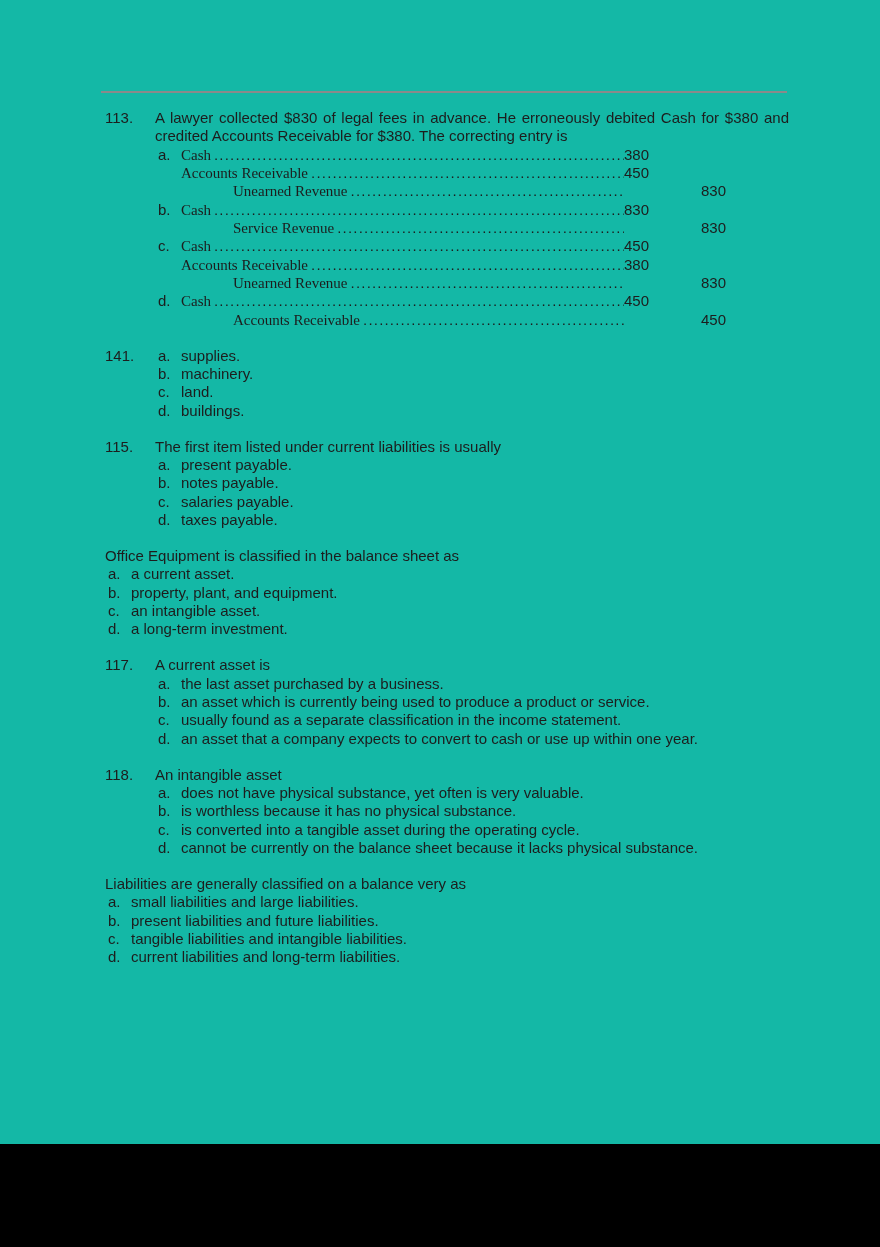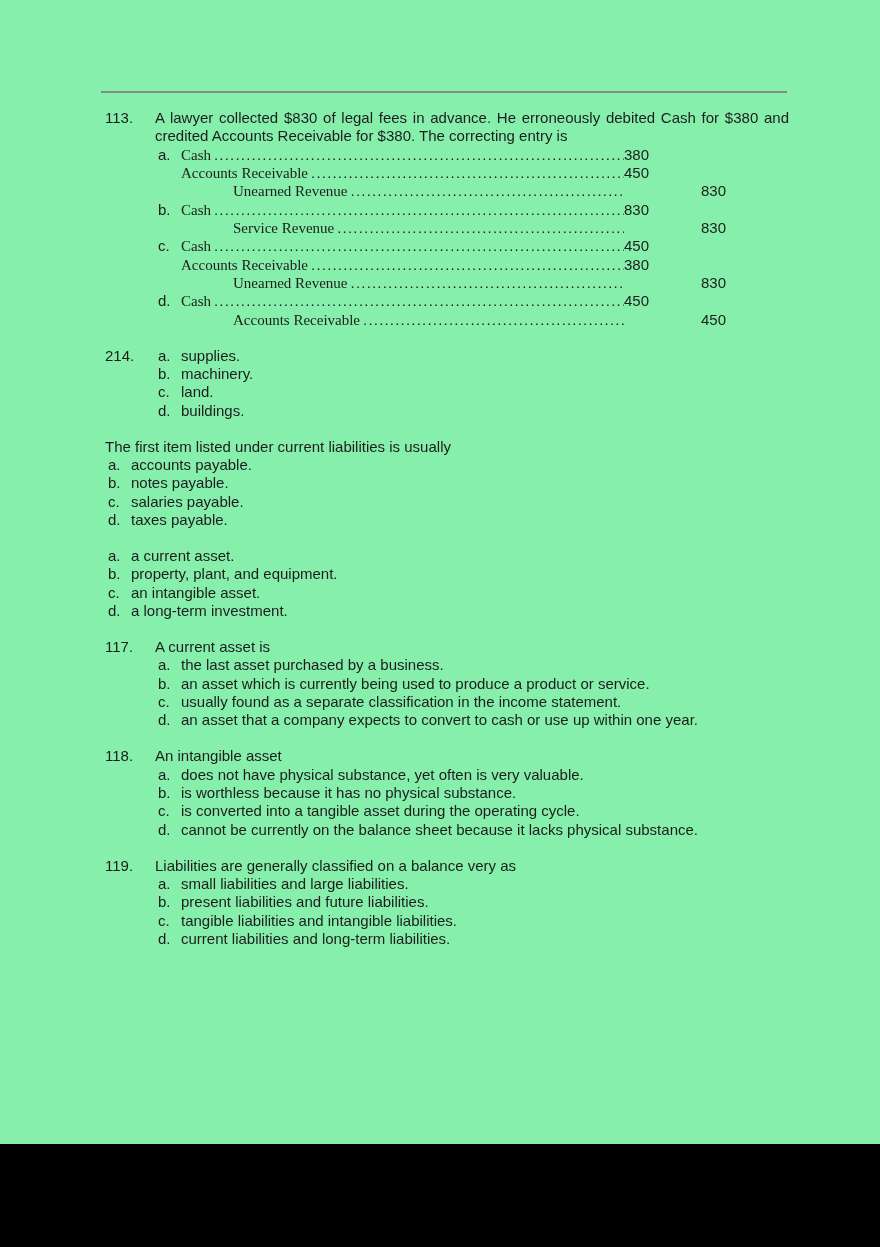--- a/index.html
+++ b/index.html
@@ -7,21 +7,21 @@
   body {
     height: 1247px;
     background: #ffffff;
     font-family: "Liberation Sans", sans-serif;
     font-size: 15px;
     line-height: 18.35px;
     color: #1d1d1d;
     position: relative;
     overflow: hidden;
   }
-  .page { position: absolute; inset: 0; background: #86efac; }
+  .page { position: absolute; inset: 0; background: #14b8a6; }
   .top-rule { position: absolute; left: 101px; top: 91px; width: 686px; height: 2px; background: #8a8a8a; }
   .content { position: absolute; left: 105px; top: 109px; width: 684px; }
   .footer-bar { position: absolute; left: 0; top: 1144px; width: 880px; height: 103px; background: #000000; }
 
   .question { margin-bottom: 17.6px; }
   .q-row { display: flex; }
   .q-num { width: 50px; flex-shrink: 0; }
   .q-body { width: 634px; }
   .q-text { text-align: justify; }
   .ital { font-style: italic; }
@@ -151,21 +151,21 @@
     <span class="entry-debit"></span>
     <span class="entry-credit">450</span>
   </div>
 </div>
       </div>
     </div>
   </section>
 
   <section class="question">
     <div class="q-row">
-      <span class="q-num">214.</span>
+      <span class="q-num">141.</span>
       <div class="q-body">
         <div class="rows">
   <div class="option-row">
     <span class="cell-letter">a.</span>
     <span class="option-text">supplies.</span>
   </div>
 
   <div class="option-row">
     <span class="cell-letter">b.</span>
     <span class="option-text">machinery.</span>
@@ -180,26 +180,27 @@
     <span class="cell-letter">d.</span>
     <span class="option-text">buildings.</span>
   </div>
 </div>
       </div>
     </div>
   </section>
 
   <section class="question">
     <div class="q-row">
+      <span class="q-num">115.</span>
       <div class="q-body">
         <p class="q-text"><span>The first item listed under current liabilities is usually</span><span class="ital"></span></p>
         <div class="rows">
   <div class="option-row">
     <span class="cell-letter">a.</span>
-    <span class="option-text">accounts payable.</span>
+    <span class="option-text">present payable.</span>
   </div>
 
   <div class="option-row">
     <span class="cell-letter">b.</span>
     <span class="option-text">notes payable.</span>
   </div>
 
   <div class="option-row">
     <span class="cell-letter">c.</span>
     <span class="option-text">salaries payable.</span>
@@ -210,20 +211,21 @@
     <span class="option-text">taxes payable.</span>
   </div>
 </div>
       </div>
     </div>
   </section>
 
   <section class="question">
     <div class="q-row">
       <div class="q-body">
+        <p class="q-text"><span>Office Equipment is classified in the balance sheet as</span><span class="ital"></span></p>
         <div class="rows">
   <div class="option-row">
     <span class="cell-letter">a.</span>
     <span class="option-text">a current asset.</span>
   </div>
 
   <div class="option-row">
     <span class="cell-letter">b.</span>
     <span class="option-text">property, plant, and equipment.</span>
   </div>
@@ -297,21 +299,20 @@
     <span class="cell-letter">d.</span>
     <span class="option-text">cannot be currently on the balance sheet because it lacks physical substance.</span>
   </div>
 </div>
       </div>
     </div>
   </section>
 
   <section class="question">
     <div class="q-row">
-      <span class="q-num">119.</span>
       <div class="q-body">
         <p class="q-text"><span>Liabilities are generally classified on a balance very as</span><span class="ital"></span></p>
         <div class="rows">
   <div class="option-row">
     <span class="cell-letter">a.</span>
     <span class="option-text">small liabilities and large liabilities.</span>
   </div>
 
   <div class="option-row">
     <span class="cell-letter">b.</span>

